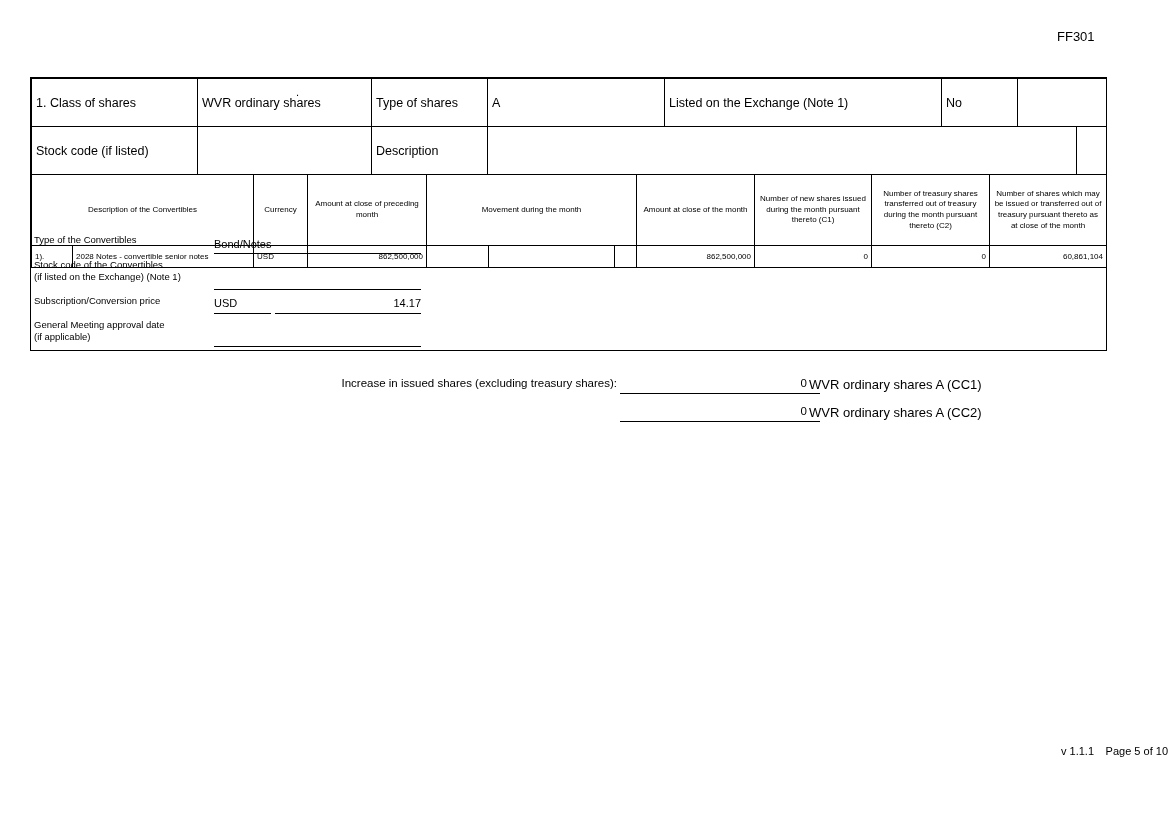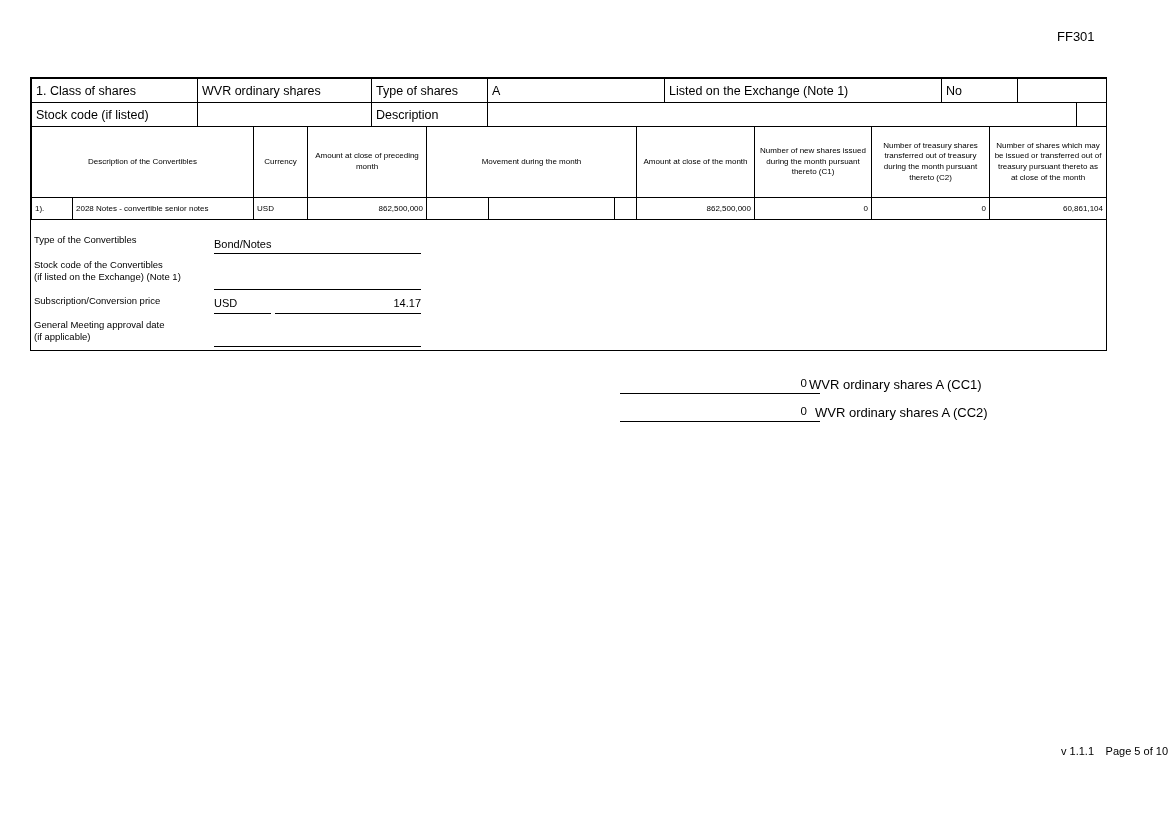--- a/index.html
+++ b/index.html
@@ -7,21 +7,21 @@
         font-family:"Liberation Sans",sans-serif;overflow:hidden;}
 
   .form-code{position:absolute;left:1057px;top:29px;font-size:13px;}
   .heading{position:absolute;left:30px;top:47px;font-size:13px;font-weight:bold;}
   .stray-mark{position:absolute;left:296px;top:86px;font-size:11px;}
 
   .box{position:absolute;left:30px;top:77px;width:1075px;height:272px;border:1px solid #000;box-sizing:content-box;}
 
   table{border-collapse:collapse;table-layout:fixed;width:1075px;}
   td,th{border:1px solid #000;overflow:hidden;white-space:nowrap;}
-  .t1 td,.t2 td{height:23px;font-size:12.5px;padding:0 4px;vertical-align:middle;}
+  .t1 td,.t2 td{height:23px;font-size:12.5px;padding:12px 4px;vertical-align:middle;}
   .t2,.t3{margin-top:-1px;}
   .t3 th{font-weight:normal;font-size:8px;text-align:center;vertical-align:middle;
          height:68px;padding:1px 4px;line-height:1.32;white-space:normal;}
   .t3 td{height:21px;font-size:8px;padding:0 3px;vertical-align:middle;}
   .num{text-align:right;}
 
   .details{position:absolute;left:0;top:145px;width:1073px;height:126px;}
   .d-label{position:absolute;left:3px;font-size:9.5px;line-height:12px;}
   .d-field{position:absolute;border-bottom:1px solid #000;font-size:11px;line-height:14px;
            box-sizing:content-box;}
@@ -144,22 +144,23 @@
 
       <div class="d-label" style="top:96px;">
         <div>General Meeting approval date</div>
         <div>(if applicable)</div>
       </div>
       <div class="d-field" style="left:183px;top:106px;width:207px;height:17px;"></div>
 
     </div>
   </div>
 
+  <div class="sum-label" style="top:377px;">Increase in issued shares (excluding treasury shares):</div>
   <div class="sum-field" style="top:374px;">0</div>
   <div class="sum-class" style="top:377px;">WVR ordinary shares A (CC1)</div>
 
   <div class="sum-field" style="top:402px;">0</div>
-  <div class="sum-class" style="top:405px;margin-left:6px;">WVR ordinary shares A (CC2)</div>
+  <div class="sum-class" style="top:405px;">WVR ordinary shares A (CC2)</div>
 
   <div class="page-number">Page 5 of 10</div>
   <div class="version">v 1.1.1</div>
 
 </div>
 
 </body></html>

